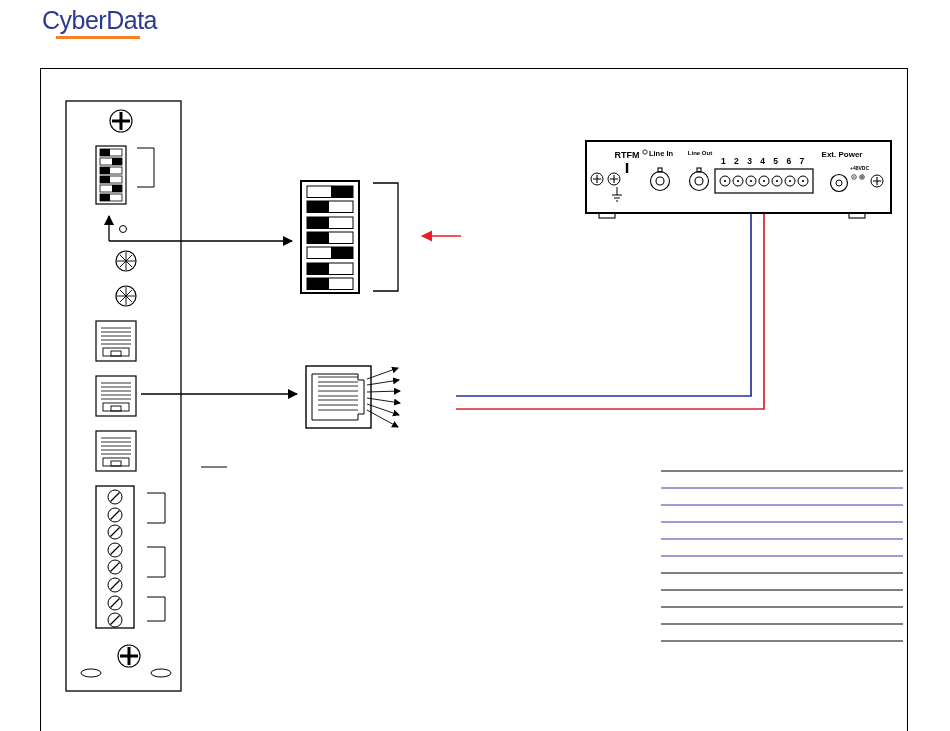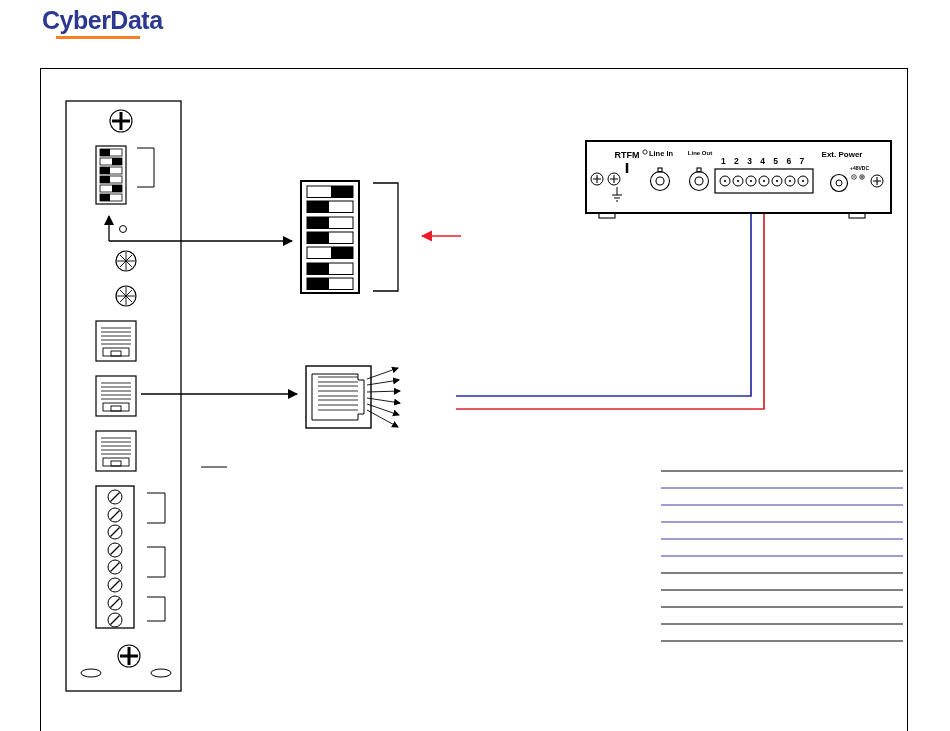--- a/index.html
+++ b/index.html
@@ -6,21 +6,21 @@
   html, body { margin: 0; padding: 0; }
   body {
     width: 950px; height: 731px;
     background: #ffffff;
     position: relative;
     font-family: "Liberation Sans", sans-serif;
     overflow: hidden;
   }
   .logo { position: absolute; left: 42px; top: 6px; width: 160px; height: 38px; }
   .logo-text {
-    font-size: 25px; font-weight: 700; color: #2B3990;
+    font-size: 25px; font-weight: 400; color: #2B3990;
     letter-spacing: -0.5px;
     font-family: "Liberation Sans", sans-serif;
   }
   .logo-underline {
     position: absolute; left: 14px; top: 30px;
     width: 84px; height: 3px; background: #F58025;
   }
   .frame {
     position: absolute; left: 40px; top: 68px;
     width: 868px; height: 670px;

